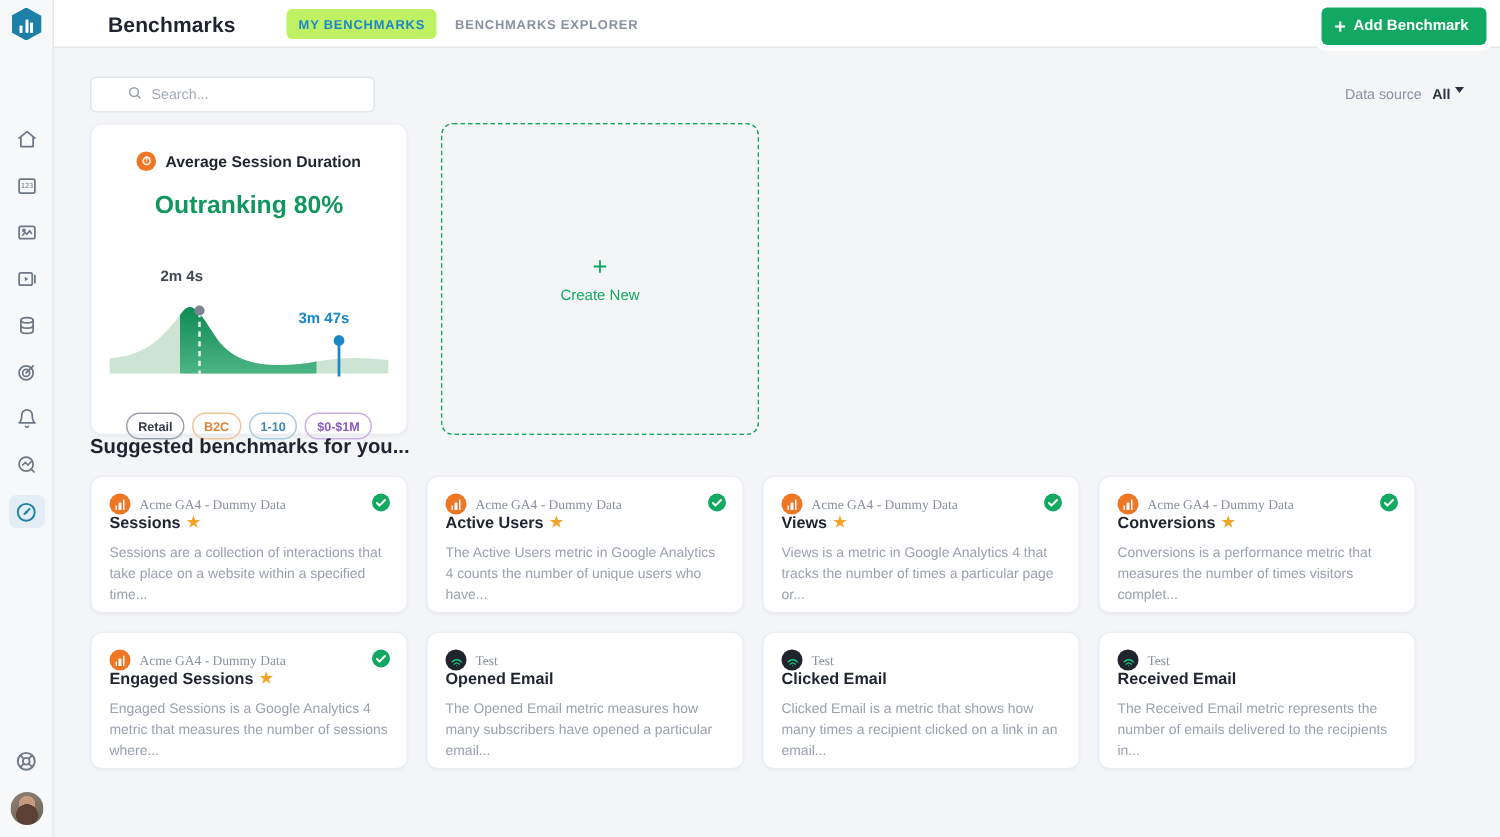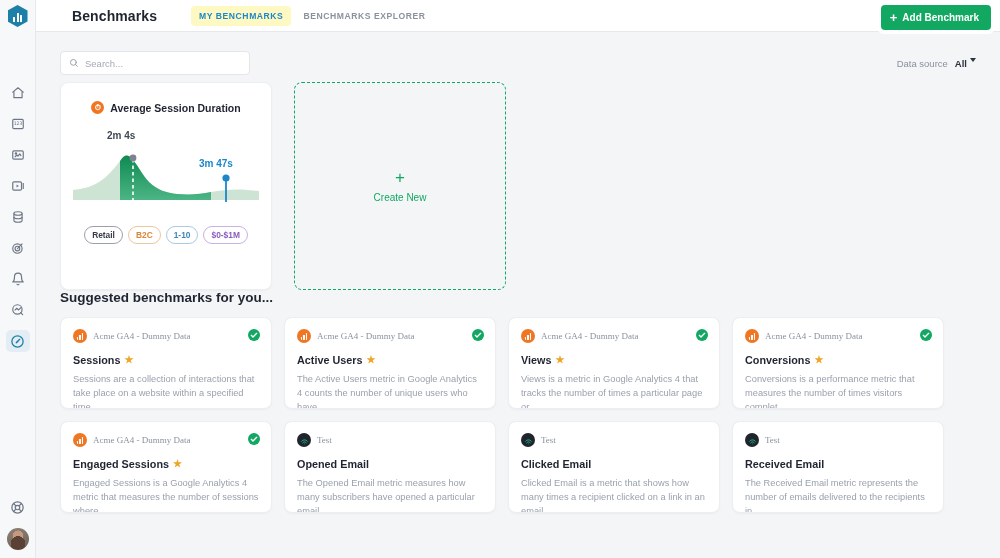--- a/index.html
+++ b/index.html
@@ -72,21 +72,21 @@
     flex: 0 0 32px;
     position: relative;
   }
   .page-title { font-size: 14px; font-weight: 700; color: #1f2430; letter-spacing: .1px; }
   .tabs { display: flex; align-items: center; margin-left: 34px; gap: 4px; }
   .tab {
     font-size: 8.6px; font-weight: 700; letter-spacing: .55px;
     color: #8a919e; padding: 5px 8px; border-radius: 4px; cursor: pointer;
     text-transform: uppercase;
   }
-  .tab.active { background: #fef9c3; color: #1b87c9; }
+  .tab.active { background: #bef264; color: #1b87c9; }
 
   .add-btn-wrap {
     position: absolute; right: 6px; top: 2px;
     background: #ffffff; border-radius: 6px; padding: 3px;
     box-shadow: 0 0 0 1px #ffffff;
   }
   .add-btn {
     background: #12a862; color: #fff;
     border: none; border-radius: 4px;
     font-size: 10px; font-weight: 700;
@@ -98,21 +98,21 @@
 
   .content { flex: 1; overflow: hidden; padding: 0 24px; }
 
   .filters {
     display: flex; align-items: center; justify-content: space-between;
     padding-top: 14px; height: 48px;
   }
   .search-box {
     width: 190px; height: 24px;
     background: #ffffff; border: 1px solid #e2e5ea; border-radius: 4px;
-    display: flex; align-items: center; gap: 6px; padding: 0 8px;
+    display: flex; align-items: center; gap: 6px; padding: 0 24px;
   }
   .search-box input {
     border: none; outline: none; background: transparent;
     font-size: 9.5px; color: #5b6472; width: 100%;
     font-family: "Liberation Sans", sans-serif;
   }
   .search-box input::placeholder { color: #a4abb6; }
 
   .data-source { display: flex; align-items: center; gap: 7px; font-size: 9.5px; }
   .data-source-label { color: #8a919e; }
@@ -135,21 +135,21 @@
   }
   .bm-head { display: flex; align-items: center; gap: 6px; }
   .bm-head-icon {
     width: 13px; height: 13px; border-radius: 50%;
     background: #ef7622; display: flex; align-items: center; justify-content: center;
   }
   .bm-head-icon .glyph { color: #fff; font-size: 8px; font-weight: 700; line-height: 1; }
   .bm-title { font-size: 10.5px; font-weight: 700; color: #1f2430; }
   .bm-outrank { margin-top: 14px; font-size: 16.5px; font-weight: 700; color: #11975c; }
 
-  .bm-chart { position: relative; width: 186px; height: 78px; margin-top: 18px; }
+  .bm-chart { position: relative; width: 186px; height: 78px; margin-top: 34px; }
   .bm-chart svg { display: block; }
   .label-peak {
     position: absolute; left: 34px; top: -2px;
     font-size: 10px; font-weight: 700; color: #414955;
   }
   .label-user {
     position: absolute; left: 126px; top: 26px;
     font-size: 10px; font-weight: 700; color: #1b87c9;
   }
 
@@ -196,21 +196,21 @@
   .src-bars i:nth-child(2) { height: 5px; }
   .src-bars i:nth-child(3) { height: 7px; }
   .src-name { font-size: 9px; color: #8a919e; font-family: Liberation Serif, serif; }
   .verified {
     position: absolute; right: 11px; top: 11px;
     width: 12px; height: 12px; border-radius: 50%; background: #12a862;
     display: flex; align-items: center; justify-content: center;
   }
   .verified svg { display: block; }
   .sug-metric {
-    margin-top: 11px; font-size: 10.8px; font-weight: 700; color: #1f2430;
+    font-size: 10.8px; font-weight: 700; color: #1f2430;
     display: flex; align-items: center; gap: 4px;
   }
   .star { color: #f0a429; font-size: 10px; line-height: 1; }
   .sug-desc {
     margin-top: 7px; font-size: 9.3px; line-height: 1.48; color: #9aa1ad;
   }
 </style>
 </head>
 <body>
 
@@ -361,20 +361,21 @@
 
       <div class="bm-row">
 
         <div class="bm-card">
           <div class="bm-head">
             <span class="bm-head-icon">
               <span class="glyph">⏱</span>
             </span>
             <span class="bm-title">Average Session Duration</span>
           </div>
+          <div class="bm-outrank">Outranking 80%</div>
 
           <div class="bm-chart">
             <svg width="186" height="78" viewBox="0 0 186 78">
               <defs>
                 <linearGradient id="darkGrad" x1="0" y1="0" x2="0" y2="1">
                   <stop offset="0%" stop-color="#0f8a52"></stop>
                   <stop offset="100%" stop-color="#4cb585"></stop>
                 </linearGradient>
                 <clipPath id="hiClip">
                     <rect x="47" y="0" width="91" height="78"></rect>

